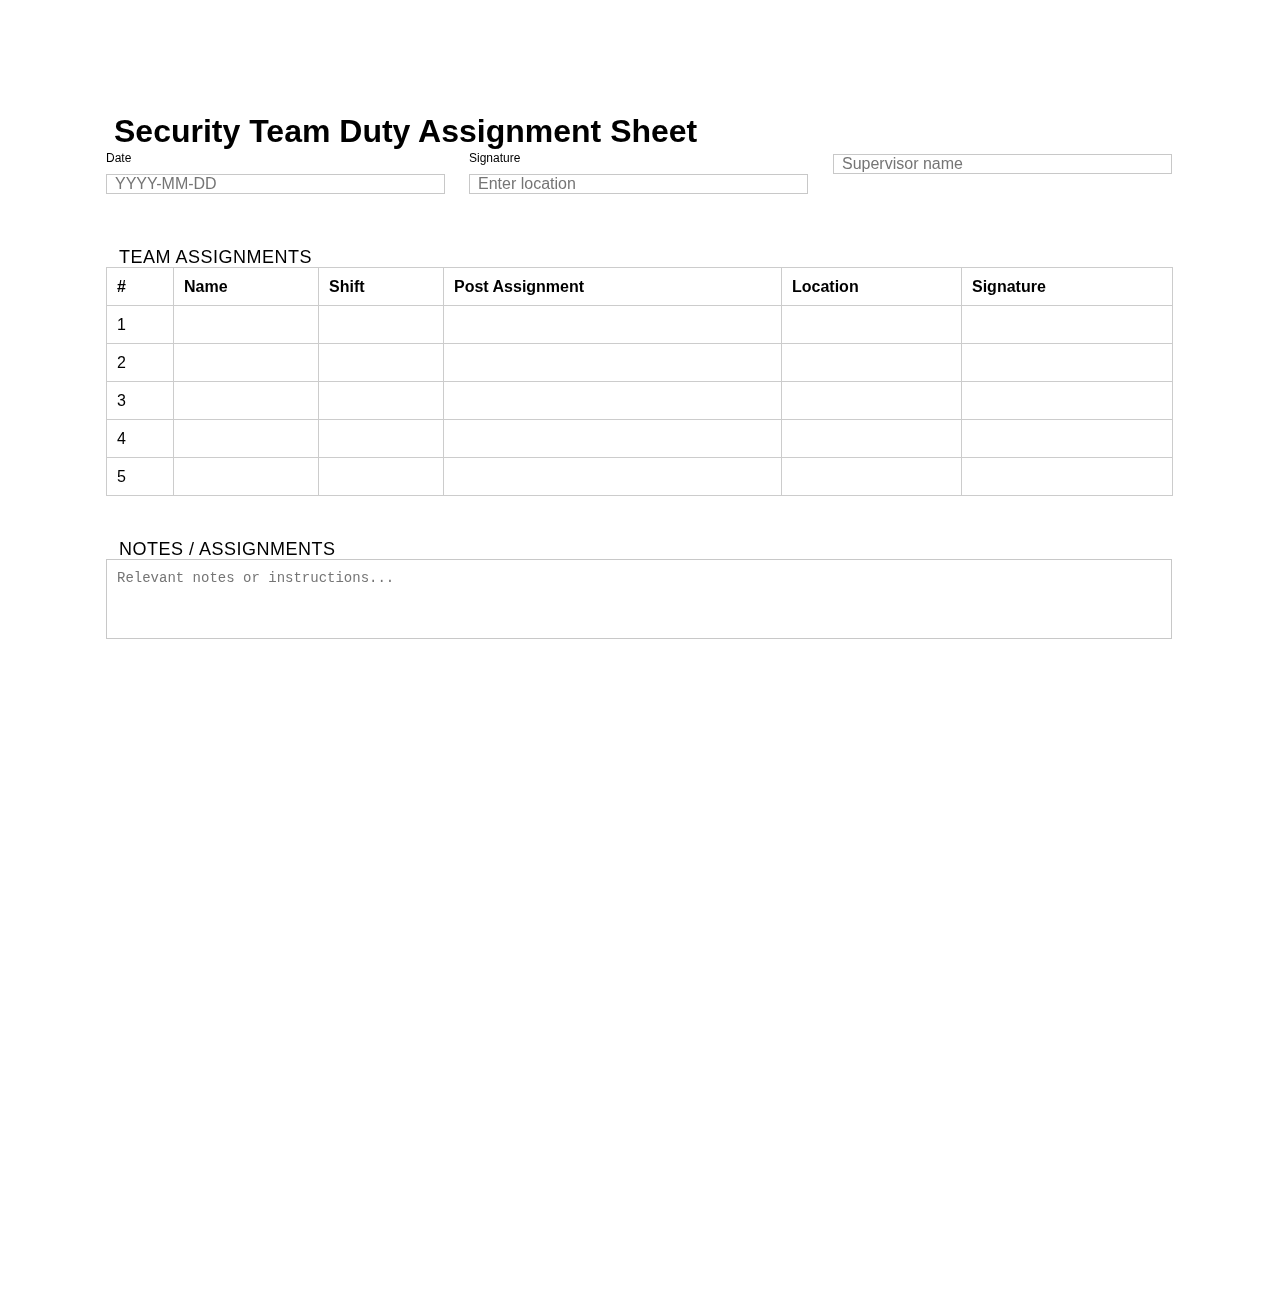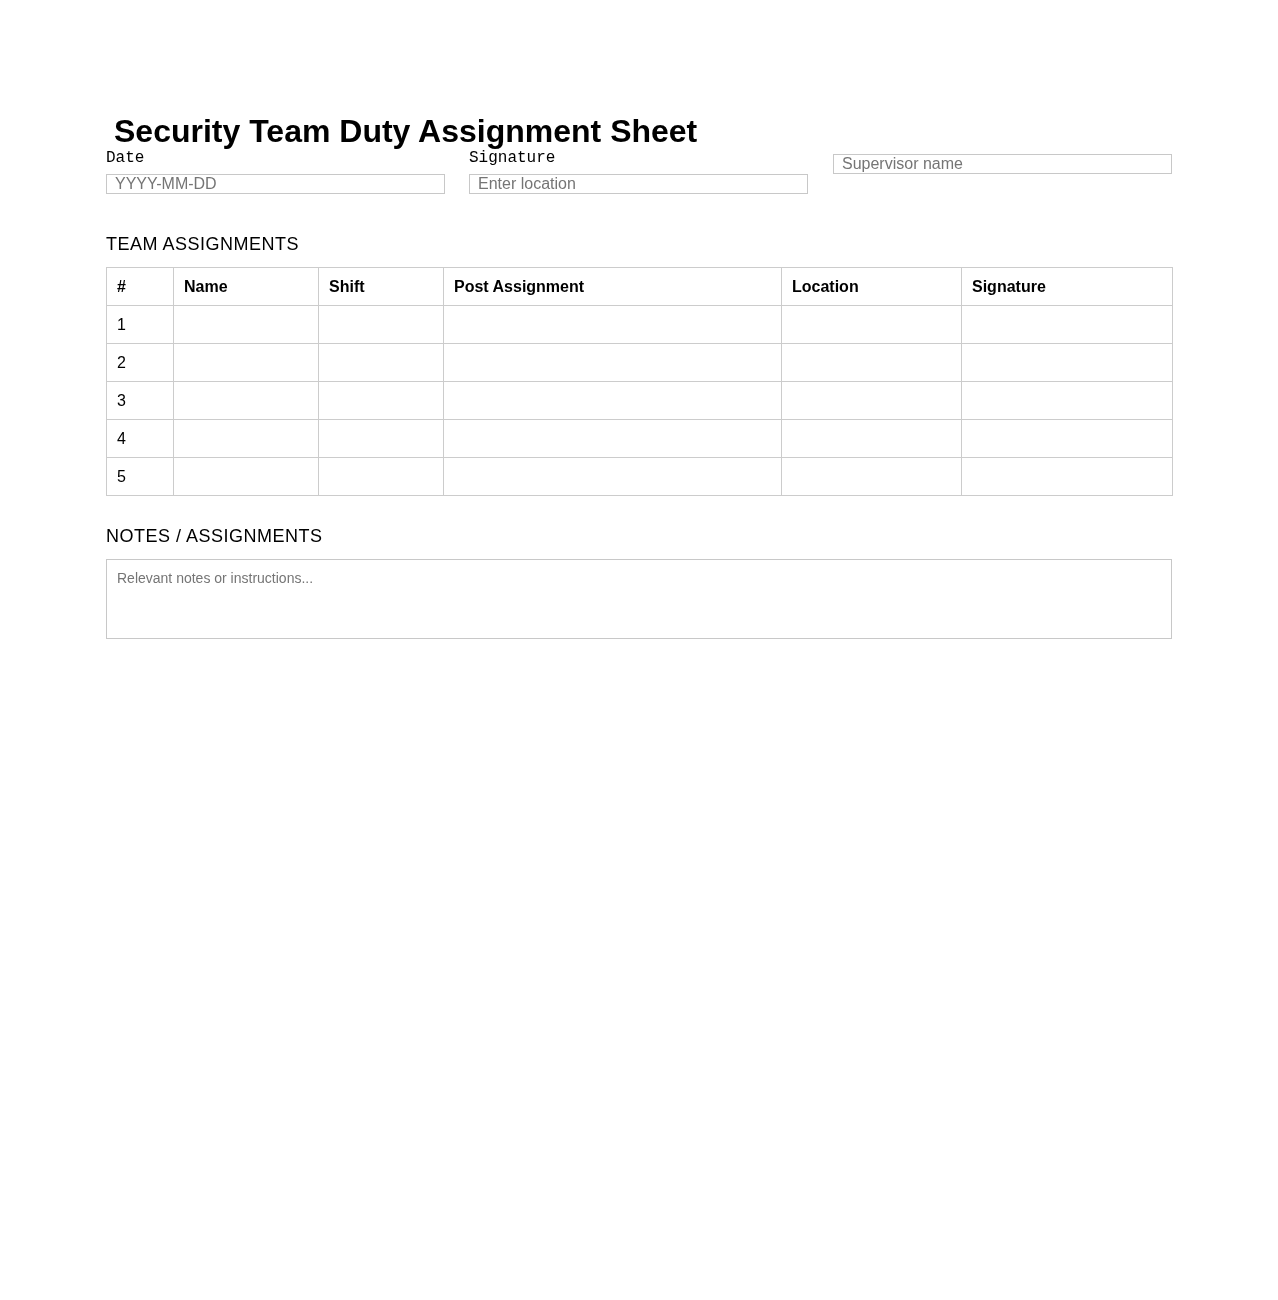--- a/index.html
+++ b/index.html
@@ -1,27 +1,27 @@
 <!DOCTYPE html>
 <html><head>
   <meta charset="utf-8">
   <style>
     html, body { margin: 0; padding: 0; background: #ffffff; }
     body { width: 1278px; height: 1300px; position: relative; font-family: "Liberation Sans", sans-serif; color: #000; }
     .page { position: absolute; left: 106px; top: 0; width: 1066px; }
     .title { position: absolute; left: 0; top: 104px; margin: 8px; font-size: 32px; font-weight: bold; line-height: 38px; white-space: nowrap; }
     .field { position: absolute; top: 148px; width: 339px; }
-    .field label { display: block; font-size: 16px; line-height: 20px; height: 20px; font-family: Liberation Mono, monospace; }
+    .field label { display: block; font-size: 12px; line-height: 20px; height: 20px; }
     .field input { display: block; box-sizing: border-box; width: 339px; height: 20px; margin-top: 6px; border: 1px solid #c8c8c8; padding: 0 8px; font-family: "Liberation Sans", sans-serif; font-size: 16px; color: #000; background: #fff; outline: none; }
     .field input::placeholder { color: #757575; }
-    .section-heading { position: absolute; left: 0; margin: 0; font-size: 18px; font-weight: normal; letter-spacing: 0.5px; line-height: 22px; }
+    .section-heading { position: absolute; left: 0; margin: 13px; font-size: 18px; font-weight: normal; letter-spacing: 0.5px; line-height: 22px; }
     table { position: absolute; left: 0; top: 267px; width: 1066px; border-collapse: collapse; table-layout: fixed; }
     th, td { border: 1px solid #cccccc; height: 38px; padding: 0 10px; text-align: left; font-size: 16px; box-sizing: border-box; }
     th { font-weight: bold; }
-    .notes { position: absolute; left: 0; top: 559px; width: 1066px; height: 80px; box-sizing: border-box; border: 1px solid #c8c8c8; padding: 10px; font-family: Liberation Sans, sans-serif; font-size: 14px; resize: none; outline: none; background: #fff; }
+    .notes { position: absolute; left: 0; top: 559px; width: 1066px; height: 80px; box-sizing: border-box; border: 1px solid #c8c8c8; padding: 10px; font-family: Liberation Mono, monospace; font-size: 14px; resize: none; outline: none; background: #fff; }
     .notes::placeholder { color: #757575; }
   </style>
 </head>
 <body>
 
 <div class="page">
   <h1 class="title">Security Team Duty Assignment Sheet</h1>
 
   <div class="field" style="left:0;">
     <label>Date</label>

